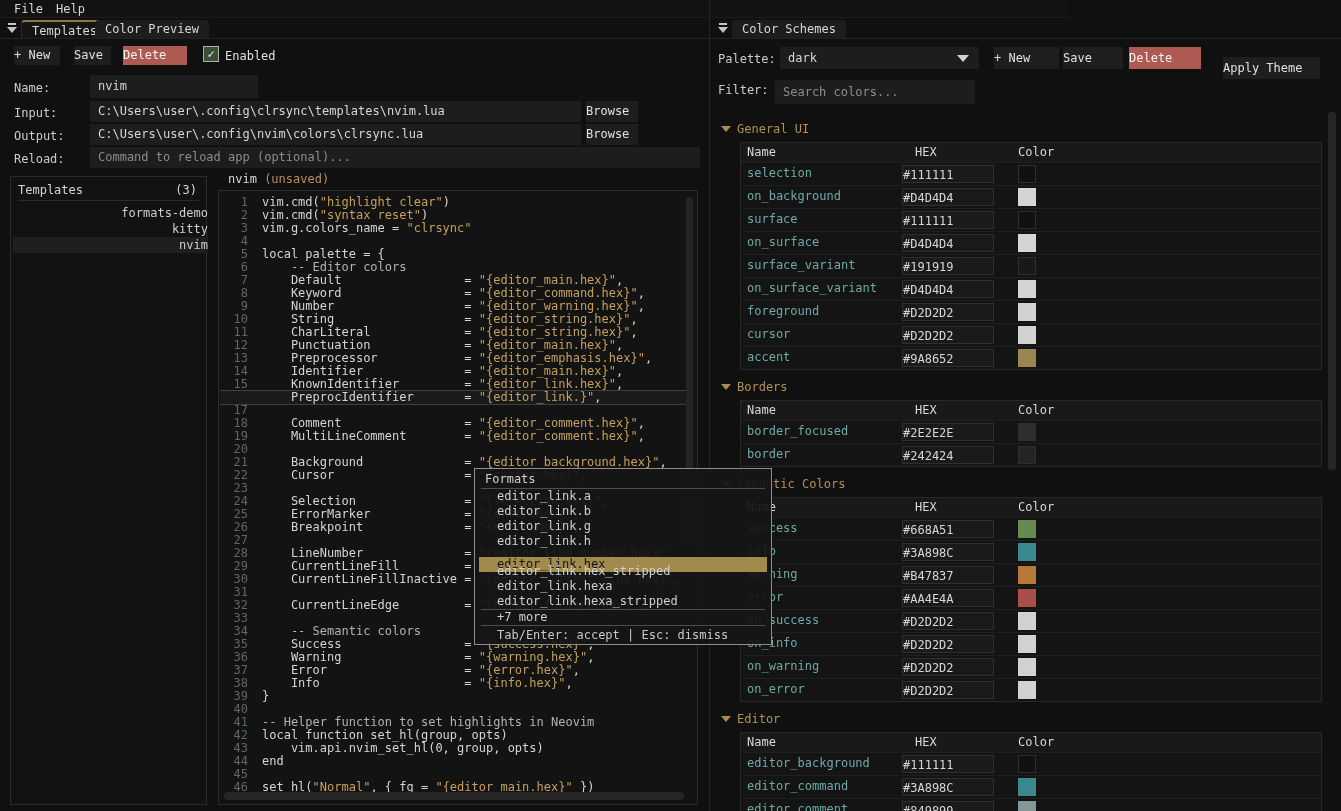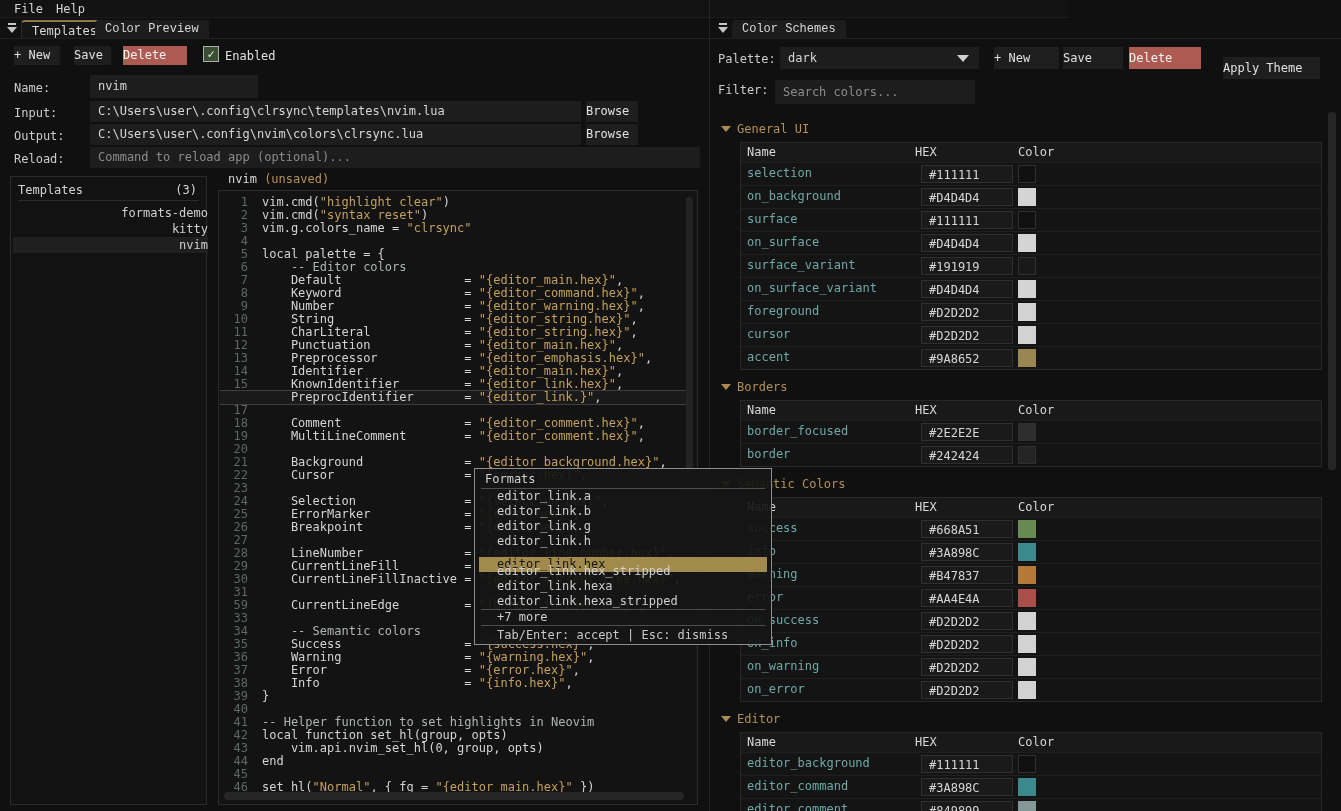--- a/index.html
+++ b/index.html
@@ -9,21 +9,21 @@
 
   
   #menubar { position:absolute; left:0; top:0; width:1069px; height:18px; background:#121212; border-bottom:1px solid #1c1c1c; }
   .menu-item { position:absolute; top:2px; color:#d6d6d6; cursor:default; }
 
   
   .tabbar { position:absolute; top:19px; height:19px; }
   .tabline { position:absolute; left:0; top:38px; width:1341px; height:1px; background:#212121; }
   .tab { position:absolute; top:1px; height:18px; line-height:18px; padding:0 10px; border-radius:4px 4px 0 0; color:#d8d8d8; }
   .tab.active { background:#151515; border:1px solid #2b2b2b; border-top:2px solid #8f7845; border-bottom:none; }
-  .tab.plain { background:#1d1d1d;font-family:Liberation Mono, monospace; }
+  .tab.plain { background:#1d1d1d; }
 
   
   .collapse-icon { position:absolute; width:10px; height:10px; }
   .collapse-icon .bar { position:absolute; left:1px; top:0; width:8px; height:2px; background:#c4c4c4; }
   .collapse-icon .tri { position:absolute; left:0; top:4px; width:0; height:0; border-left:5px solid transparent; border-right:5px solid transparent; border-top:6px solid #c4c4c4; }
 
   
   .btn { position:absolute; background:#1e1e1e; color:#e0e0e0; text-align:left; cursor:default; }
   .btn.danger { background:#ad5a52; color:#f7f2f1; }
   .input { position:absolute; background:#1d1d1d; color:#d6d6d6; padding:0 8px; overflow:hidden; white-space:nowrap; }
@@ -65,21 +65,21 @@
   #rdivider { position:absolute; left:709px; top:0; width:1px; height:811px; background:#242424; }
   .sec-header { position:absolute; color:#b29155; }
   .sec-arrow { position:absolute; width:0; height:0; border-left:5px solid transparent; border-right:5px solid transparent; border-top:6px solid #ad8c50; }
   .ctable { position:absolute; left:740px; width:582px; background:#141414; border:1px solid #282828; }
   .crow { position:relative; height:23px; border-top:1px solid #1f1f1f; }
   .crow.head { height:19px; border-top:none; background:#191919; }
   .crow .cname { position:absolute; left:6px; top:3px; color:#6fa9a7; }
   .crow.head .cname, .crow.head .chex-h, .crow.head .ccol-h { color:#d8d8d8; }
   .crow .chex-h { position:absolute; left:174px; top:2px; }
   .crow .ccol-h { position:absolute; left:277px; top:2px; }
-  .hexbox { position:absolute; left:180px; top:2px; width:92px; height:18px; line-height:18px; background:#1a1a1a; border:1px solid #2f2f2f; color:#d6d6d6; padding-left:7px; }
+  .hexbox { position:absolute; left:161px; top:2px; width:92px; height:18px; line-height:18px; background:#1a1a1a; border:1px solid #2f2f2f; color:#d6d6d6; }
   .swatch { position:absolute; left:277px; top:2px; width:18px; height:18px; }
   .swatch.dk { border:1px solid #2f2f2f; }
 
   .caret-down { position:absolute; width:0; height:0; border-left:6px solid transparent; border-right:6px solid transparent; border-top:7px solid #d0d0d0; }
 </style>
 </head>
 <body>
 
 <div id="app">
 
@@ -161,21 +161,21 @@
         <div class="codeline"><span class="lnum">22</span><span><span>    Cursor                  = </span><span class="str">"{cursor.hex}"</span><span>,</span></span></div>
         <div class="codeline"><span class="lnum">23</span><span></span></div>
         <div class="codeline"><span class="lnum">24</span><span><span>    Selection               = </span><span class="str">"{selection.hex}"</span><span>,</span></span></div>
         <div class="codeline"><span class="lnum">25</span><span><span>    ErrorMarker             = </span><span class="str">"{error.hex}"</span><span>,</span></span></div>
         <div class="codeline"><span class="lnum">26</span><span><span>    Breakpoint              = </span><span class="str">"{error.hex}"</span><span>,</span></span></div>
         <div class="codeline"><span class="lnum">27</span><span></span></div>
         <div class="codeline"><span class="lnum">28</span><span><span>    LineNumber              = </span><span class="str">"{editor_line_number.hex}"</span><span>,</span></span></div>
         <div class="codeline"><span class="lnum">29</span><span><span>    CurrentLineFill         = </span><span class="str">"{editor_current_line.hex}"</span><span>,</span></span></div>
         <div class="codeline"><span class="lnum">30</span><span><span>    CurrentLineFillInactive = </span><span class="str">"{editor_current_line.hex}"</span><span>,</span></span></div>
         <div class="codeline"><span class="lnum">31</span><span></span></div>
-        <div class="codeline"><span class="lnum">59</span><span><span>    CurrentLineEdge         = </span><span class="str">"{border_focused.hex}"</span><span>,</span></span></div>
+        <div class="codeline"><span class="lnum">32</span><span><span>    CurrentLineEdge         = </span><span class="str">"{border_focused.hex}"</span><span>,</span></span></div>
         <div class="codeline"><span class="lnum">33</span><span></span></div>
         <div class="codeline"><span class="lnum">34</span><span><span class="com">    -- Semantic colors</span></span></div>
         <div class="codeline"><span class="lnum">35</span><span><span>    Success                 = </span><span class="str">"{success.hex}"</span><span>,</span></span></div>
         <div class="codeline"><span class="lnum">36</span><span><span>    Warning                 = </span><span class="str">"{warning.hex}"</span><span>,</span></span></div>
         <div class="codeline"><span class="lnum">37</span><span><span>    Error                   = </span><span class="str">"{error.hex}"</span><span>,</span></span></div>
         <div class="codeline"><span class="lnum">38</span><span><span>    Info                    = </span><span class="str">"{info.hex}"</span><span>,</span></span></div>
         <div class="codeline"><span class="lnum">39</span><span><span>}</span></span></div>
         <div class="codeline"><span class="lnum">40</span><span></span></div>
         <div class="codeline"><span class="lnum">41</span><span><span class="com">-- Helper function to set highlights in Neovim</span></span></div>
         <div class="codeline"><span class="lnum">42</span><span><span>local function set_hl(group, opts)</span></span></div>

